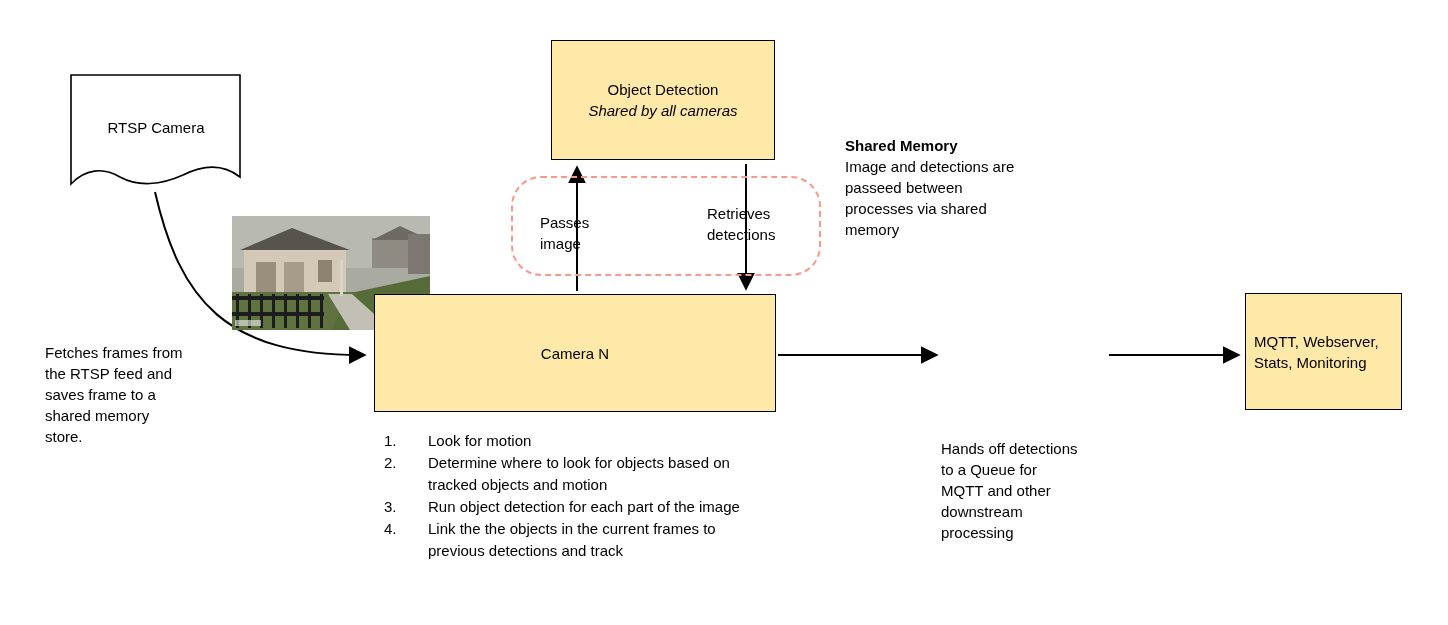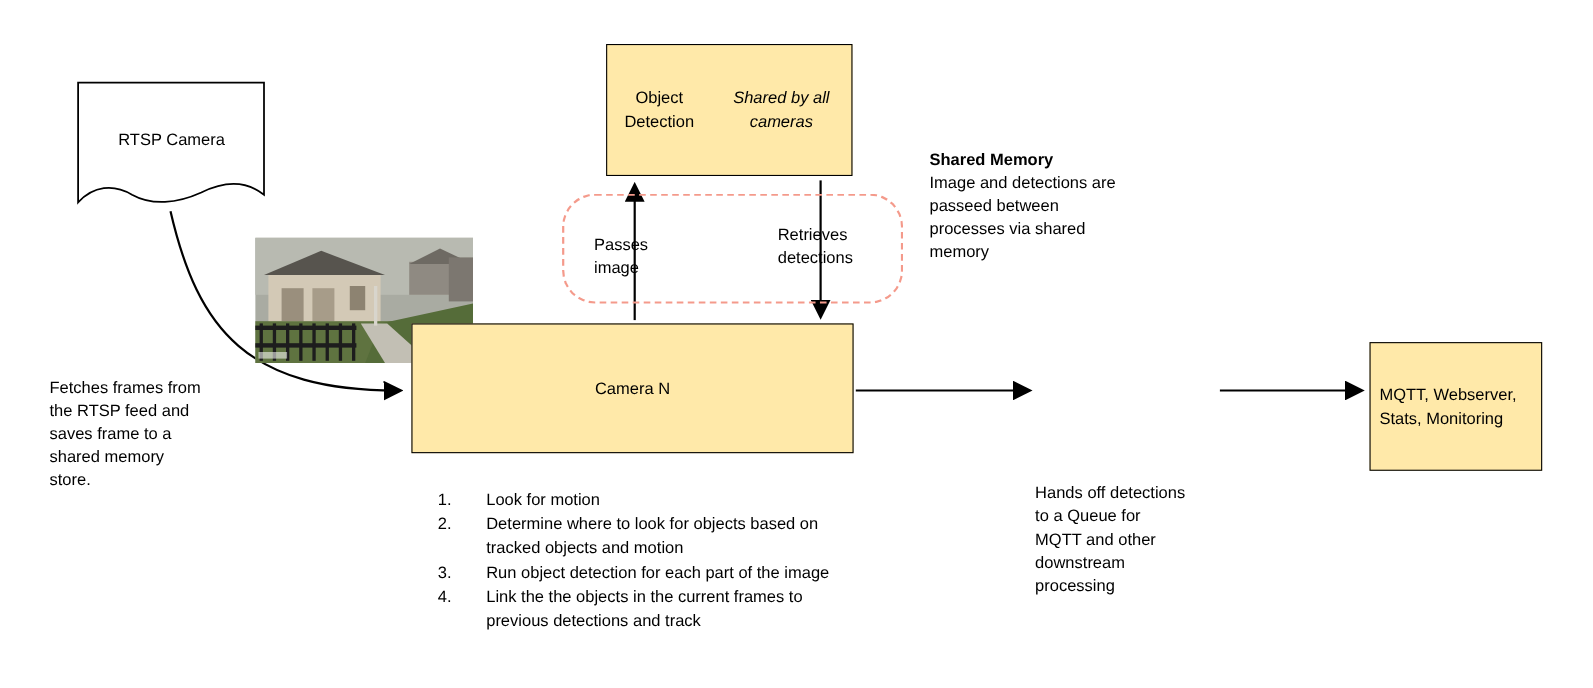--- a/index.html
+++ b/index.html
@@ -14,21 +14,21 @@
     display:flex;align-items:center;justify-content:center;text-align:center;
     font-size:15px;line-height:21px;z-index:2;
   }
   .label{font-size:15px;line-height:21px;}
   svg{display:block;}
   .connector-layer{z-index:1;pointer-events:none;}
   .node{z-index:2;}
   .dashed-rect{
     border:2.5px dashed #f49a8b;border-radius:30px;box-sizing:border-box;z-index:1;
   }
-  .steps{list-style:none;margin:14px;padding:0;counter-reset:step;font-size:15px;line-height:22px;}
+  .steps{list-style:none;margin:0;padding:0;counter-reset:step;font-size:15px;line-height:22px;}
   .steps li{display:flex;counter-increment:step;}
   .steps li .num{width:54px;flex:0 0 54px;padding-left:10px;box-sizing:border-box;}
   .steps li .num::before{content:counter(step) ".";}
   .steps li .txt{flex:1;}
 </style>
 </head>
 <body>
 
 <div class="canvas">
 
@@ -94,21 +94,21 @@
         <rect x="40" y="78" width="3" height="34"></rect>
         <rect x="52" y="78" width="3" height="34"></rect>
         <rect x="64" y="78" width="3" height="34"></rect>
         <rect x="76" y="78" width="3" height="34"></rect>
         <rect x="88" y="78" width="3" height="34"></rect>
       </g>
       <rect x="3" y="104" width="26" height="6" fill="#ffffff" opacity="0.55"></rect>
     </svg>
   </div>
 
-  <div class="abs box node" style="left:551px;top:40px;width:224px;height:120px;flex-direction:row;">
+  <div class="abs box node" style="left:551px;top:40px;width:224px;height:120px;flex-direction:column;">
     <div>Object Detection</div>
     <div style="font-style:italic;">Shared by all cameras</div>
   </div>
 
   <div class="abs dashed-rect" style="left:511px;top:176px;width:310px;height:100px;"></div>
 
   <div class="abs label pre" style="left:540px;top:212px;width:80px;">Passes
 image</div>
 
   <div class="abs label pre" style="left:707px;top:203px;width:100px;">Retrieves
@@ -145,18 +145,18 @@
     </li>
   </ol>
 
 
   <div class="abs label pre" style="left:941px;top:438px;width:185px;">Hands off detections
 to a Queue for
 MQTT and other
 downstream
 processing</div>
 
-  <div class="abs box node" style="left:1245px;top:311px;width:157px;height:117px;justify-content:flex-start;text-align:left;padding:8px;">
+  <div class="abs box node" style="left:1245px;top:293px;width:157px;height:117px;justify-content:flex-start;text-align:left;padding:8px;">
     <div class="pre">MQTT, Webserver,
 Stats, Monitoring</div>
   </div>
 
 </div>
 
 </body></html>

